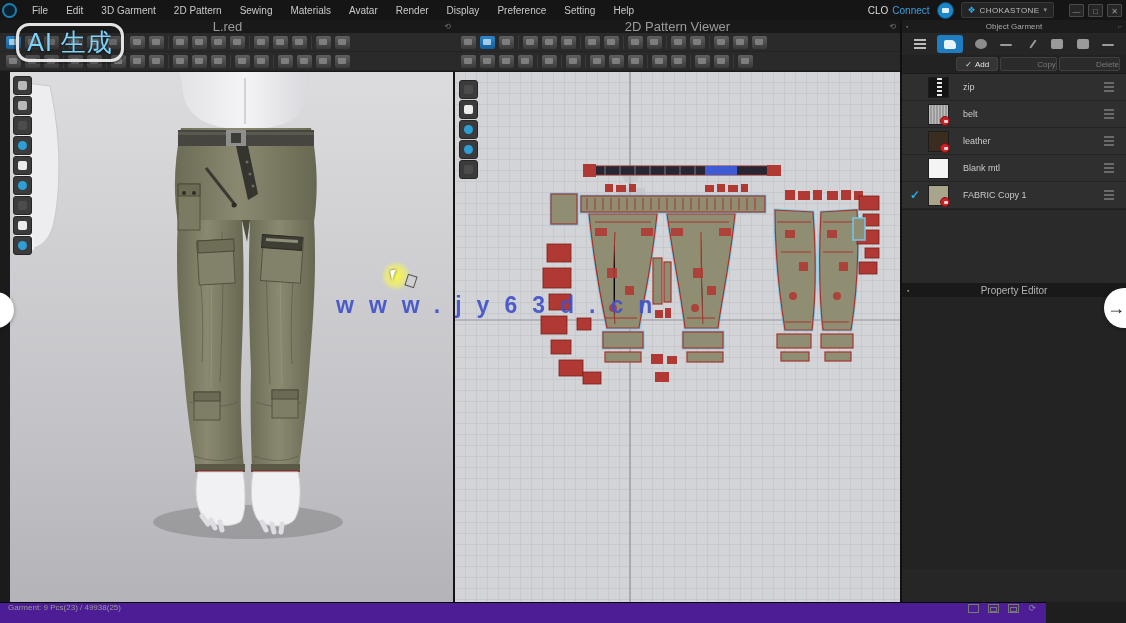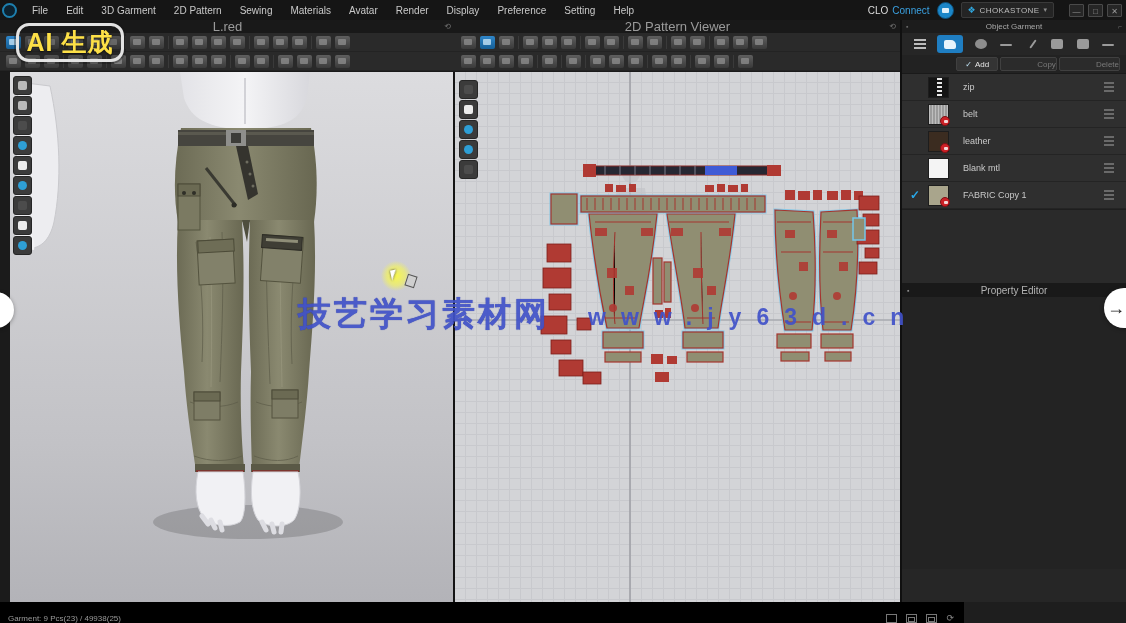--- a/index.html
+++ b/index.html
@@ -114,38 +114,38 @@
   .fname { color:#c9c9c9; font-size:9px; margin-left:14px; flex:1; }
   .rowgrid { width:10px; height:10px; margin-right:12px;
              background:linear-gradient(#6a6a6a 0 2px, transparent 2px 4px, #6a6a6a 4px 6px, transparent 6px 8px, #6a6a6a 8px 10px); }
   .rp-mid { height:74px; background:#2a2a2a; border-top:1px solid #1e1e1e; }
   .pe-head { height:14px; background:#191919; display:flex; align-items:center; justify-content:center; position:relative; }
   .pe-head .t { color:#b3b3b3; font-size:10px; }
   .pe-head .dot { position:absolute; left:5px; color:#8a8a8a; font-size:7px; }
   .pe-body { height:272px; background:#232323; }
 
   
-  .statusbar { position:absolute; left:0; top:602px; width:964px; height:21px; background:#000000;
-               border-top:1px solid #000; display:flex; align-items:flex-end; z-index:30; }
+  .statusbar { position:absolute; left:0; top:602px; width:1046px; height:21px; background:#4c1d95;
+               border-top:1px solid #000; display:flex; align-items:flex-start; z-index:30; }
   .statusbar .txt { color:#9a9a9a; font-size:8px; margin-left:8px; }
   .sb-icons { margin-left:auto; display:flex; gap:9px; margin-right:10px; align-items:center; }
   .sb-icons i { width:11px; height:9px; border:1px solid #777; display:inline-block; }
   .sb-icons i.inner::after { content:""; display:block; width:5px; height:3px; border:1px solid #777; margin:2px auto 0; }
   .sb-icons .refresh { color:#888; font-size:9px; font-style:normal; border:none; width:auto; height:auto; }
 
   
   .wm { position:absolute; left:298px; top:292px; width:540px; z-index:40; display:flex; align-items:baseline;
         color:#4152c9; opacity:.92; pointer-events:none; white-space:nowrap; }
   .wm .cjk { font-size:33px; font-weight:bold; letter-spacing:3px; text-shadow:0 0 1px #2c3aa0; }
   .wm .url { font-size:23px; font-weight:bold; letter-spacing:15px; margin-left:26px;padding-left:12px; }
   .aibadge { position:absolute; left:16px; top:23px; width:108px; height:39px; border:3px solid #e3e3e3;
              border-radius:13px; background:rgba(30,30,30,.25); z-index:45;
              display:flex; align-items:center; justify-content:center;
              box-shadow:0 0 0 2px rgba(20,20,20,.35); }
-  .aibadge .t { color:#fde047; font-size:25px; font-weight:bold; text-shadow:0 1px 2px rgba(0,0,0,.6); letter-spacing:1px; }
+  .aibadge .t { color:#7dd3fc; font-size:25px; font-weight:normal; text-shadow:0 1px 2px rgba(0,0,0,.6); letter-spacing:1px; }
   .nav-circle { position:absolute; width:40px; height:40px; border-radius:50%; background:#ffffff; z-index:50;
                 display:flex; align-items:center; justify-content:center; box-shadow:0 1px 4px rgba(0,0,0,.35); }
   .nav-next { right:-18px; top:288px; }
   .nav-next .a { color:#222; font-size:18px; margin-right:16px; }
   .nav-prev { left:-22px; top:292px; width:36px; height:36px; }
 </style>
 </head>
 <body>
 
 <div class="stage">
@@ -624,21 +624,20 @@
       <i class="inner"></i>
       <i class="inner"></i>
       <span class="refresh">⟳</span>
     </span>
   </div>
 
   <div class="aibadge">
     <span class="t">AI 生成</span>
   </div>
   <div class="wm">
-    <span class="cjk">技艺学习素材网</span>
     <span class="url">www.jy63d.cn</span>
   </div>
   <div class="nav-circle nav-prev"></div>
   <div class="nav-circle nav-next">
     <span class="a">→</span>
   </div>
 
 </div>
 
 </body></html>

